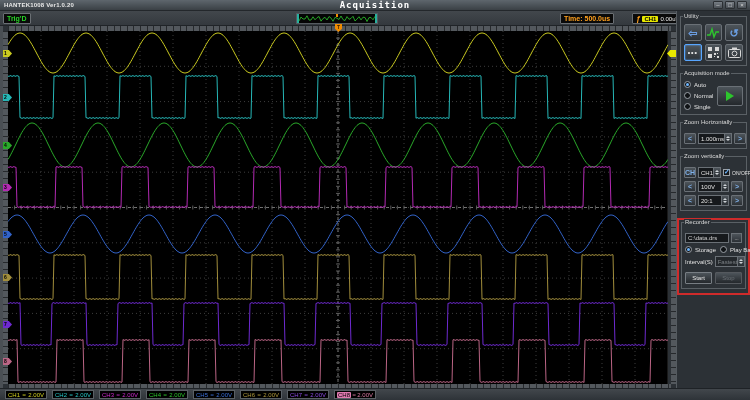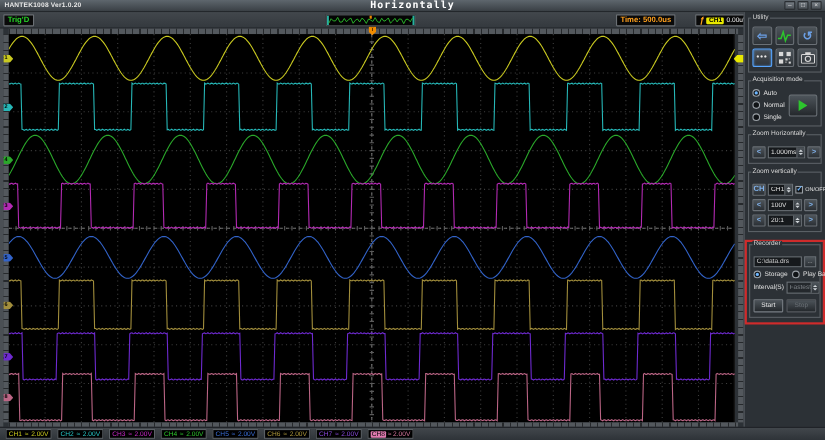--- a/index.html
+++ b/index.html
@@ -102,21 +102,21 @@
     display:flex; align-items:center; gap:5px; padding-left:5px; }
   .chbox { width:42px; height:9px; background:#000; border:1px solid #5a6065; font-size:6px;
     display:flex; align-items:center; justify-content:space-between; padding:0 2px; }
   .chbox .chid.sel { background:#e07ab0; color:#000 !important; padding:0 1px; border-radius:1px; }
 </style>
 </head>
 <body>
 
 <div class="titlebar">
   <span class="app-id">HANTEK1008 Ver1.0.20</span>
-  <span class="win-title">Horizontally</span>
+  <span class="win-title">Acquisition</span>
   <span class="winbtns">
     <span class="winbtn">–</span>
     <span class="winbtn">□</span>
     <span class="winbtn">×</span>
   </span>
 </div>
 
 <div class="leftcol">
   <div class="toolbar">
     <span class="tbox trig">Trig'D</span>

